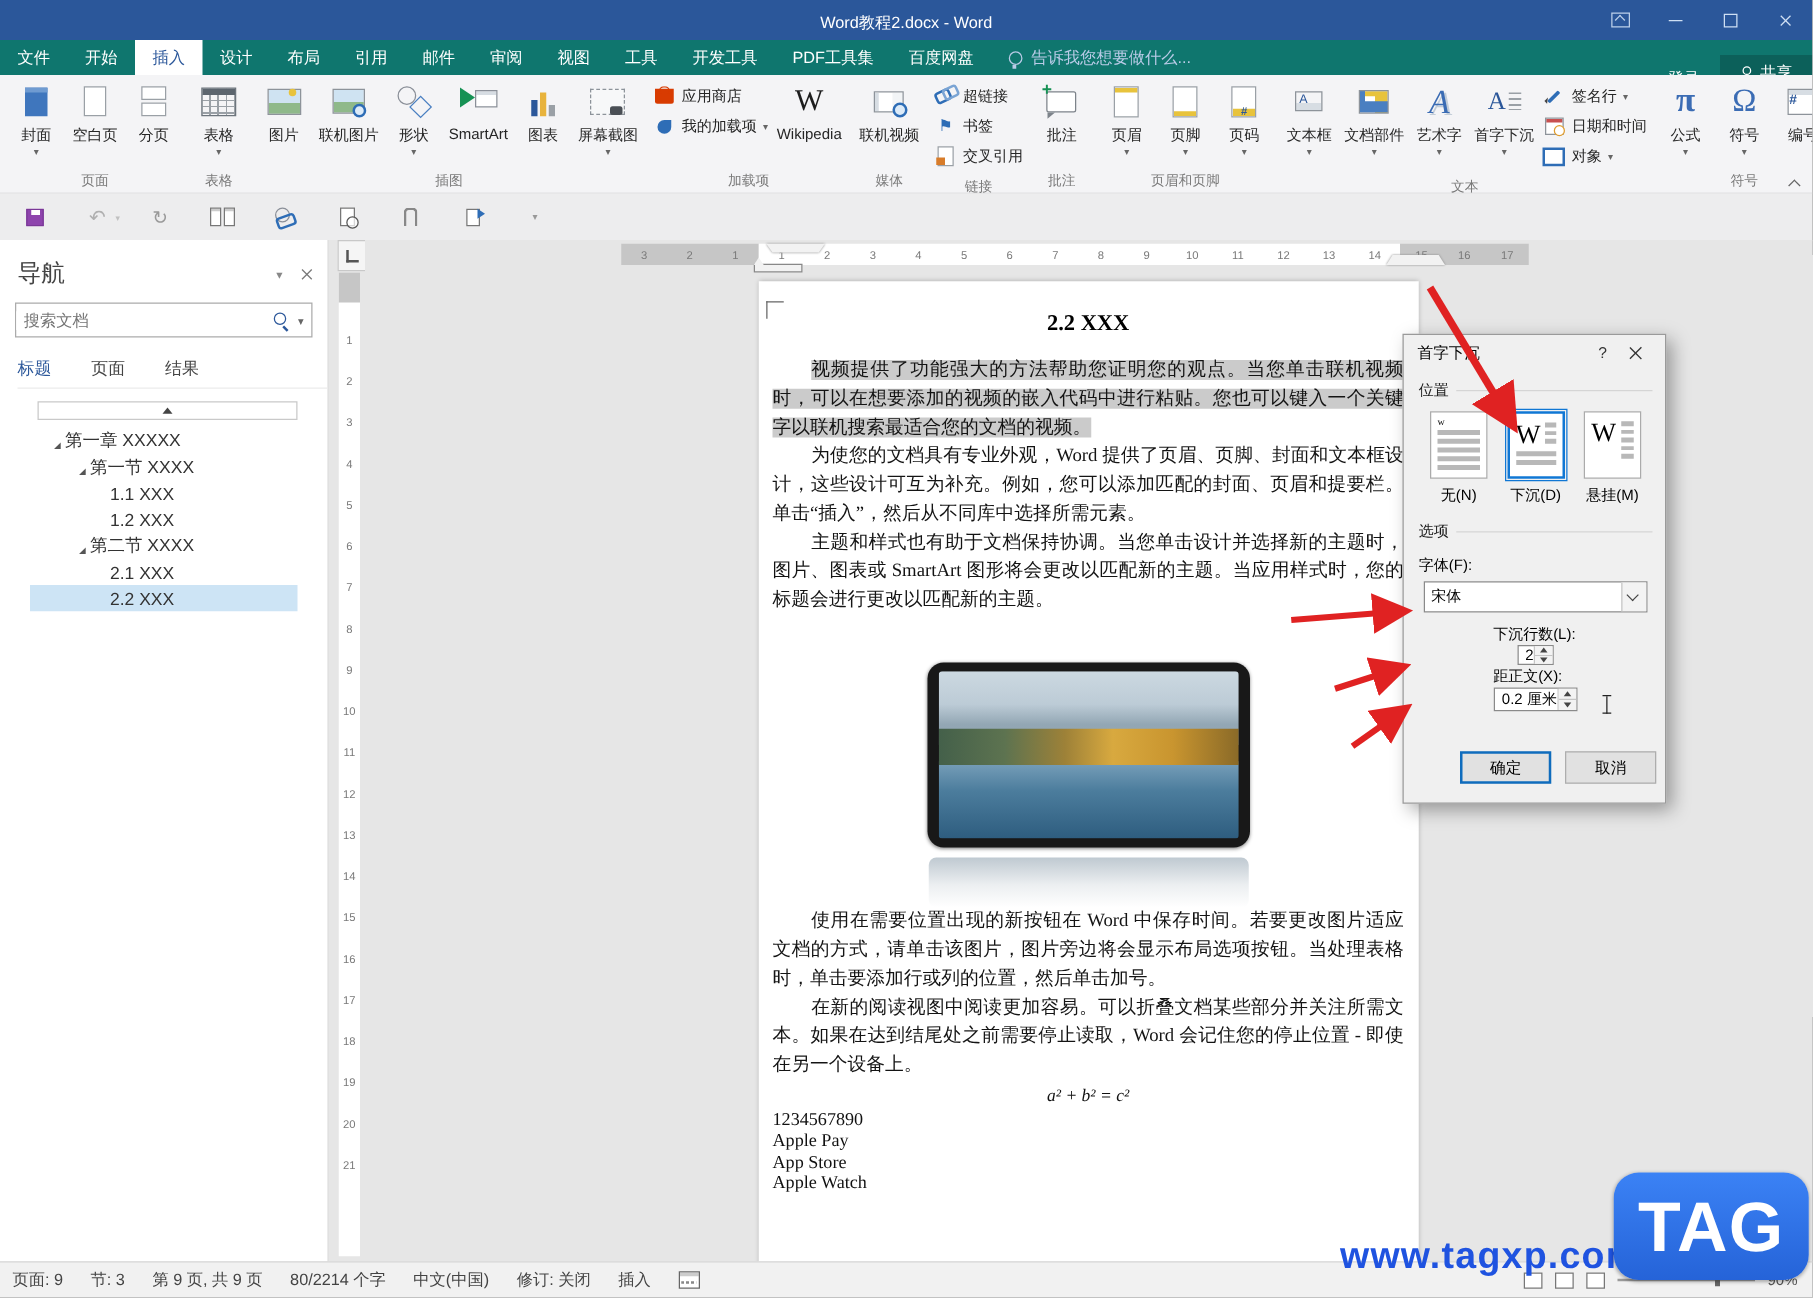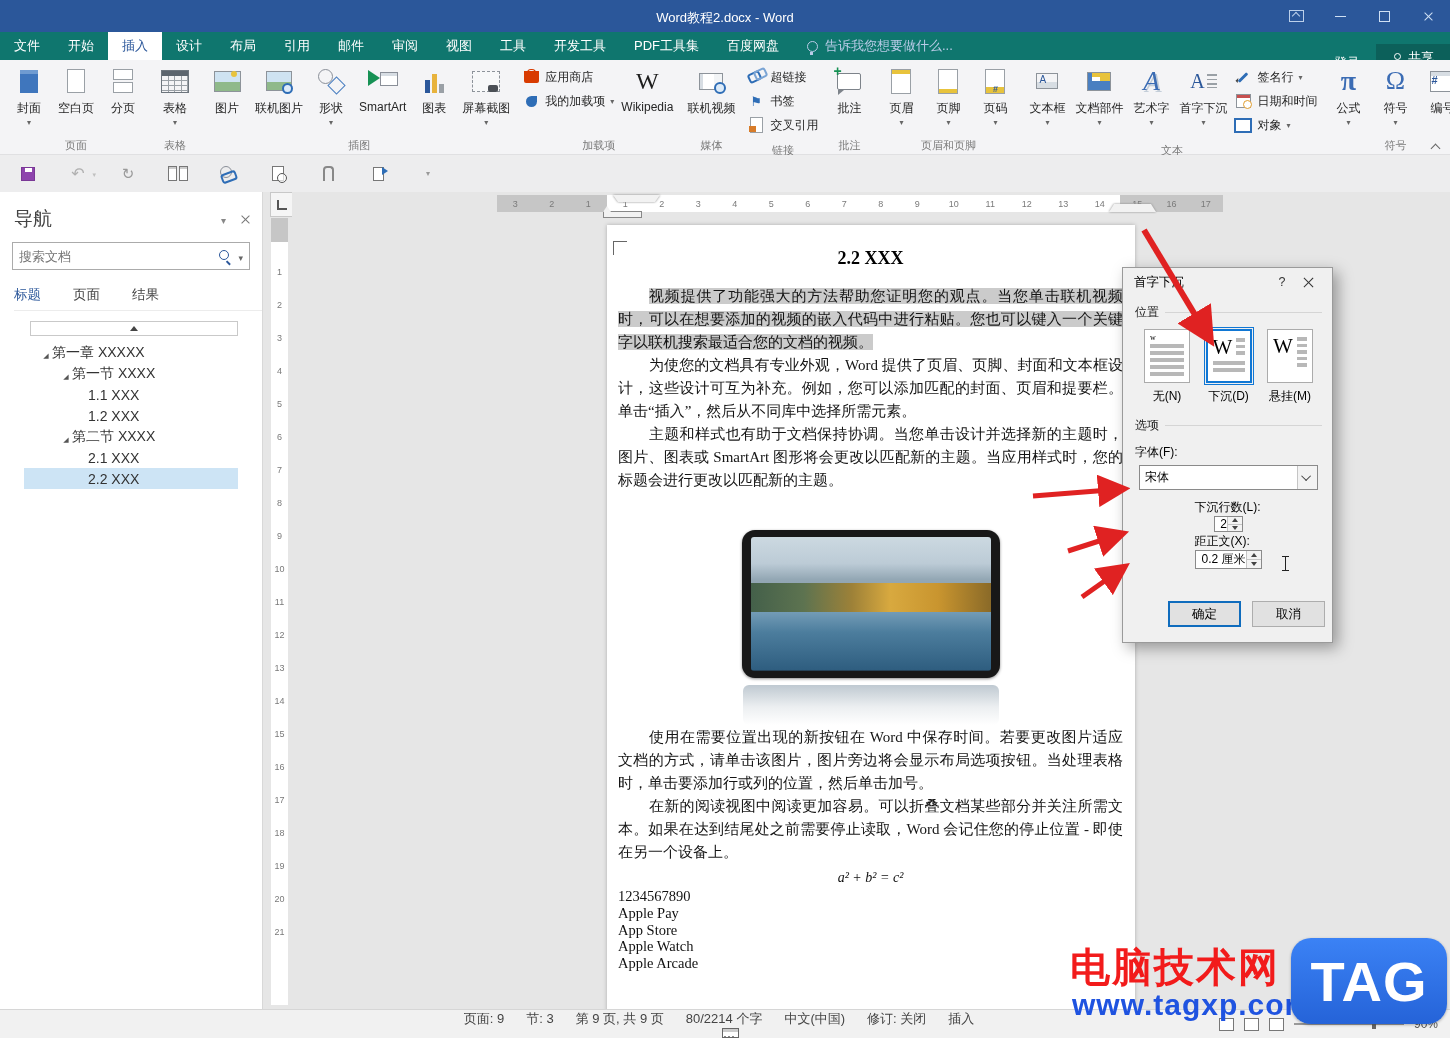--- a/index.html
+++ b/index.html
@@ -216,21 +216,21 @@
   .spin i::before{content:"";width:0;height:0;border-left:3px solid transparent;border-right:3px solid transparent;}
   .spin .up::before{border-bottom:4px solid #444;}
   .spin .dn::before{border-top:4px solid #444;}
   .ibeam{position:absolute;left:158px;top:288px;width:9px;height:16px;}
   .ibeam::before{content:"";position:absolute;left:4px;top:1px;width:1.3px;height:14px;background:#222;}
   .ibeam::after{content:"";position:absolute;left:1px;top:0;width:7px;height:1.3px;background:#222;box-shadow:0 14px 0 #222;}
   .dlgbtns{position:absolute;left:0;right:0;top:333px;display:flex;justify-content:flex-end;gap:11px;padding-right:7px;}
   .btn{width:73px;height:26px;display:flex;align-items:center;justify-content:center;background:#e1e1e1;border:1px solid #adadad;font-size:12.5px;box-sizing:border-box;}
   .btn.primary{border:2px solid #0f6cbd;}
   
-  .status{position:absolute;left:0;bottom:0;right:0;height:28px;background:#f1f1f1;border-top:1px solid #d6d6d6;display:flex;align-items:center;font-size:13px;color:#444;padding-left:10px;z-index:10;flex-direction:column;}
+  .status{position:absolute;left:0;bottom:0;right:0;height:28px;background:#f1f1f1;border-top:1px solid #d6d6d6;display:flex;align-items:center;font-size:13px;color:#444;padding-left:10px;z-index:10;}
   .status .sit{margin-right:22px;white-space:nowrap;}
   .kbd{width:15px;height:12px;border:1px solid #666;background:repeating-linear-gradient(to right,#888 0 2px,transparent 2px 4px) 1px 7px/12px 2px no-repeat,#fff;box-shadow:inset 0 3px 0 #ccc;}
   .sbright{position:absolute;right:12px;top:0;height:28px;display:flex;align-items:center;gap:10px;color:#555;}
   .vico{width:13px;height:11px;border:1px solid #777;background:#fff;}
   .sld{width:110px;height:2px;background:#9a9a9a;position:relative;}
   .sld::after{content:"";position:absolute;left:78px;top:-4px;width:4px;height:10px;background:#666;}
   .zlab{font-size:12px;}
   
   .arrows{position:absolute;left:0;top:0;z-index:70;pointer-events:none;}
   .wm{position:absolute;right:0;bottom:0;width:400px;height:100px;z-index:80;}
@@ -652,21 +652,20 @@
         </div>
         <p class="dpara">使用在需要位置出现的新按钮在 Word 中保存时间。若要更改图片适应文档的方式，请单击该图片，图片旁边将会显示布局选项按钮。当处理表格时，单击要添加行或列的位置，然后单击加号。</p>
         <p class="dpara">在新的阅读视图中阅读更加容易。可以折叠文档某些部分并关注所需文本。如果在达到结尾处之前需要停止读取，Word 会记住您的停止位置 - 即使在另一个设备上。</p>
         <p class="formula">a² + b² = c²</p>
         <div>
 
         <p class="dline">1234567890</p>
             <p class="dline">Apple Pay</p>
             <p class="dline">App Store</p>
             <p class="dline">Apple Watch</p>
-            <p class="dline">Apple Arcade</p>
           </div>
       </div>
     </div>
   </div>
 
   <div class="status">
     <div style="display:flex">
 
     <span class="sit">页面: 9</span>
         <span class="sit">节: 3</span>
@@ -783,18 +782,17 @@
         <path d="M0,0 L6.5,3.25 L0,6.5 Z" fill="#e02222"></path>
       </marker>
     </defs>
     <line x1="1144" y1="230" x2="1209" y2="338" stroke="#e02222" stroke-width="6" marker-end="url(#ah)"></line>
     <line x1="1033" y1="496" x2="1122" y2="489" stroke="#e02222" stroke-width="5" marker-end="url(#ah)"></line>
     <line x1="1068" y1="551" x2="1121" y2="534" stroke="#e02222" stroke-width="5" marker-end="url(#ah)"></line>
     <line x1="1082" y1="597" x2="1123" y2="568" stroke="#e02222" stroke-width="5" marker-end="url(#ah)"></line>
   </svg>
 
   <div class="wm">
-    <span class="wm-l1">电脑技术网</span>
     <span class="wm-l2">www.tagxp.com</span>
     <span class="wm-logo">TAG</span>
   </div>
 
 </div>
 
 </body></html>

